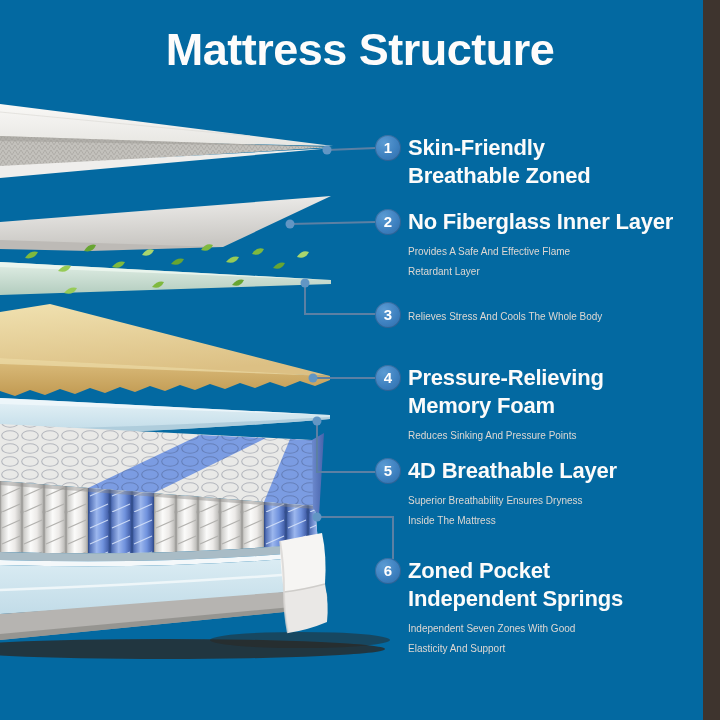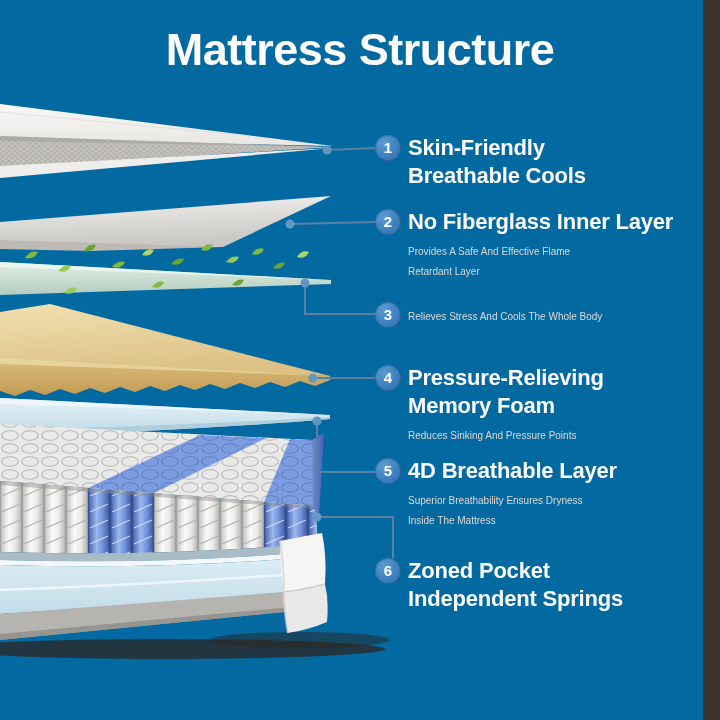--- a/index.html
+++ b/index.html
@@ -203,21 +203,21 @@
       <circle cx="317" cy="517" r="4.5"></circle>
     </g>
   </svg>
 
   <h1 class="title">Mattress Structure</h1>
 
   <div class="callout" style="top:134px;">
     <div class="badge"><span>1</span></div>
     <div class="texts">
       <div class="heading">Skin-Friendly
-Breathable Cools</div>
+Breathable Zoned</div>
 
     </div>
   </div>
 
   <div class="callout" style="top:208px;">
     <div class="badge"><span>2</span></div>
     <div class="texts">
       <div class="heading">No Fiberglass Inner Layer</div>
       <div class="desc">Provides A Safe And Effective Flame
 Retardant Layer</div>
@@ -247,16 +247,18 @@
       <div class="desc">Superior Breathability Ensures Dryness
 Inside The Mattress</div>
     </div>
   </div>
 
   <div class="callout" style="top:557px;">
     <div class="badge"><span>6</span></div>
     <div class="texts">
       <div class="heading">Zoned Pocket
 Independent Springs</div>
+      <div class="desc">Independent Seven Zones With Good
+Elasticity And Support</div>
     </div>
   </div>
 
 </div>
 
 </body></html>

